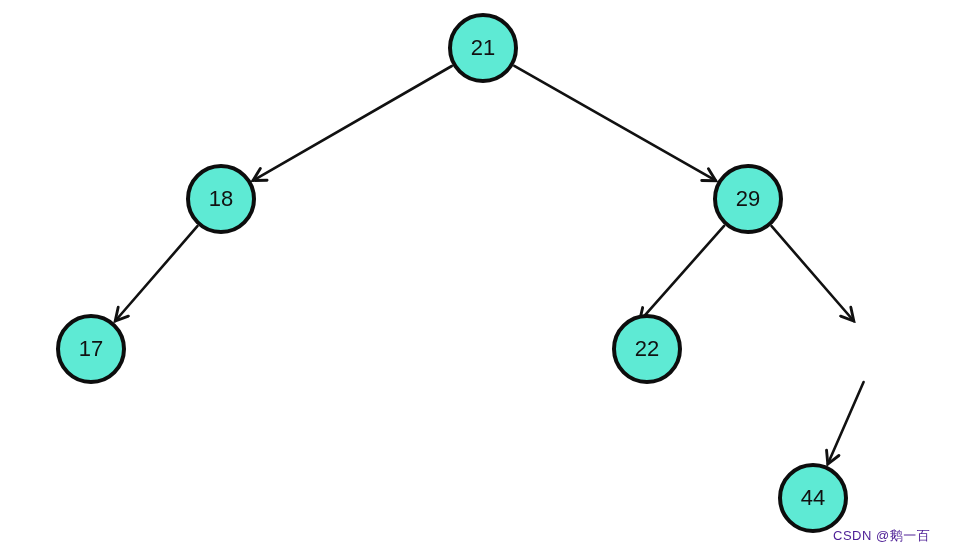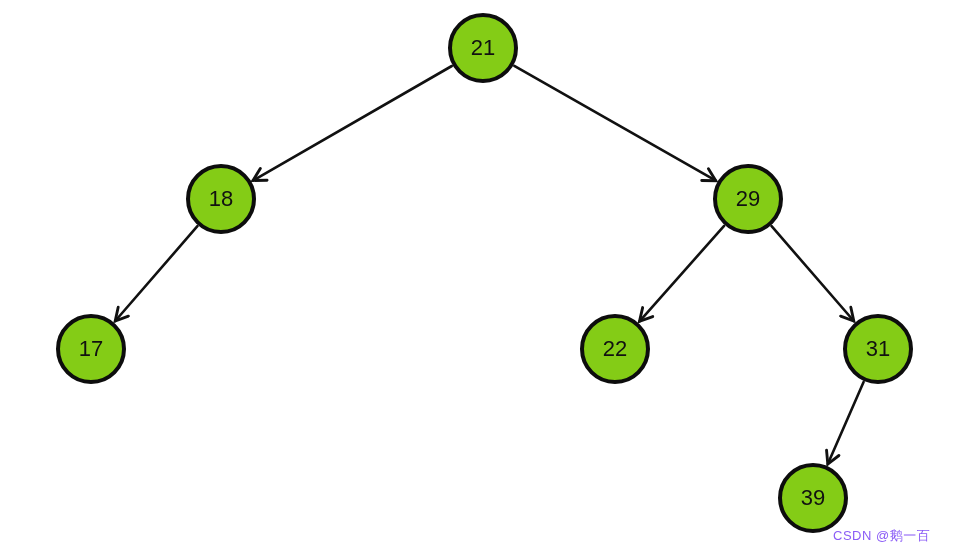--- a/index.html
+++ b/index.html
@@ -19,38 +19,38 @@
     position: absolute;
     left: 0;
     top: 0;
   }
   .node {
     position: absolute;
     width: 62px;
     height: 62px;
     border: 4px solid #0d0d0d;
     border-radius: 50%;
-    background: #84cc16;
+    background: #5eead4;
     display: flex;
     align-items: center;
     justify-content: center;
     box-sizing: content-box;
   }
   .node-label {
     font-size: 22px;
     color: #111111;
     line-height: 1;
     user-select: none;
   }
   .watermark {
     position: absolute;
     left: 833px;
     top: 527px;
     font-size: 13px;
-    color: #8b5cf6;
+    color: #4c1d95;
     letter-spacing: 0.5px;
     white-space: nowrap;
   }
 </style>
 </head>
 <body>
 
 <div class="canvas">
 
   <svg class="edges" width="957" height="552" viewBox="0 0 957 552">
@@ -74,25 +74,22 @@
   </div>
   <div class="node" style="left:186px; top:164px">
     <span class="node-label">18</span>
   </div>
   <div class="node" style="left:713px; top:164px">
     <span class="node-label">29</span>
   </div>
   <div class="node" style="left:56px;  top:314px">
     <span class="node-label">17</span>
   </div>
-  <div class="node" style="left:580px; top:314px">
+  <div class="node" style="left:612px; top:314px">
     <span class="node-label">22</span>
   </div>
-  <div class="node" style="left:843px; top:314px">
-    <span class="node-label">31</span>
-  </div>
   <div class="node" style="left:778px; top:463px">
-    <span class="node-label">39</span>
+    <span class="node-label">44</span>
   </div>
 
   <div class="watermark">CSDN @鹅一百</div>
 
 </div>
 
 </body></html>

